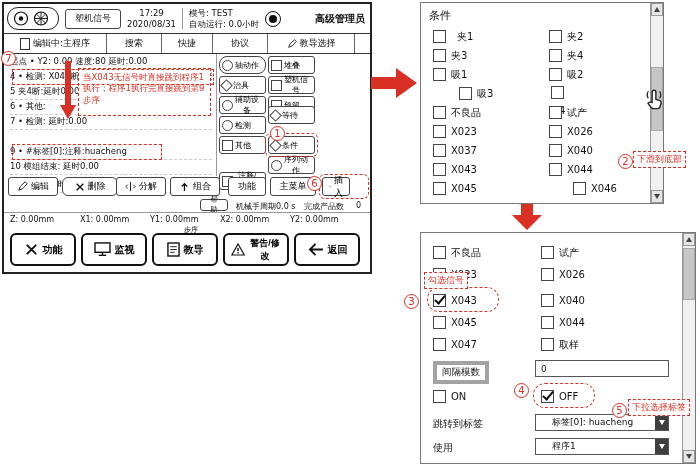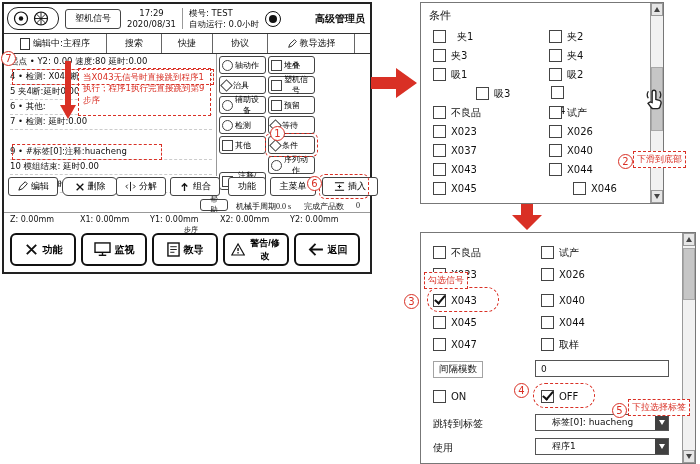--- a/index.html
+++ b/index.html
@@ -25,21 +25,21 @@
   .program{position:absolute;left:0;top:50px;width:212px;height:122px;border-right:1px solid #999;}
   .prow{position:absolute;left:6px;width:202px;height:15px;line-height:15px;font-size:8.5px;white-space:nowrap;overflow:hidden;border-bottom:1px dashed #ccc;}
   
   .abtn{position:absolute;width:47px;height:18px;border:1px solid #444;border-radius:3px;display:flex;align-items:center;gap:2px;font-size:8px;padding-left:2px;box-sizing:border-box;background:#fff;}
   .mi{width:9px;height:9px;border:1px solid #444;display:inline-block;flex:none;}
   .mi.r{border-radius:50%;}
   .mi.d{transform:rotate(45deg);width:7px;height:7px;}
   
   .tbtn{position:absolute;height:19px;border:1px solid #444;border-radius:3px;display:flex;align-items:center;justify-content:center;gap:3px;font-size:9px;background:#fff;box-sizing:border-box;}
   
-  .stext{position:absolute;font-size:8px;white-space:nowrap;font-family:Liberation Serif, serif;}
+  .stext{position:absolute;font-size:8px;white-space:nowrap;}
   .coords{position:absolute;left:0;top:208px;width:100%;border-top:1px solid #999;height:13px;}
   .cgrp{position:absolute;top:2px;font-size:8px;white-space:nowrap;}
   
   .bigbtn{position:absolute;top:229px;width:66px;height:33px;border:2px solid #111;border-radius:6px;display:flex;align-items:center;justify-content:center;gap:4px;font-size:10px;font-weight:bold;background:#fff;box-sizing:border-box;}
   
   .citem{position:absolute;display:flex;align-items:center;gap:5px;height:15px;font-size:10px;white-space:nowrap;}
   .cb{width:11px;height:11px;border:1px solid #444;background:#fff;display:inline-block;position:relative;flex:none;}
   .cb.checked::after{content:"";position:absolute;left:2.5px;top:-2px;width:4px;height:9px;border:solid #111;border-width:0 2px 2px 0;transform:rotate(40deg);}
   
   .sb{position:absolute;top:0;right:0;width:13px;height:100%;border-left:1px solid #999;background:#f1f1f1;box-sizing:border-box;}
@@ -117,21 +117,21 @@
       <div class="prow" style="top:0;">起点 • Y2: 0.00 速度:80 延时:0.00</div>
       <div class="prow" style="top:15px;">4 • 检测: X043断 子程序1 跳转到标签[1] 程序1:执行</div>
       <div class="prow" style="top:30px;">5 夹4断:延时0.00</div>
       <div class="prow" style="top:45px;">6 • 其他:</div>
       <div class="prow" style="top:60px;">7 • 检测: 延时:0.00</div>
       <div class="prow" style="top:75px;margin-top:48px;">8 锁模关: 延时0.00</div>
       <div class="prow" style="top:90px;">9 • #标签[0]:注释:huacheng</div>
       <div class="prow" style="top:105px;">10 模组结束: 延时0.00</div>
     </div>
 
-    <button class="abtn" style="left:215px;top:52px;">
+    <button class="abtn" style="left:215px;top:52px;border-radius:8px;">
         <span class="mi r"></span>
         <span>轴动作</span>
       </button>
     <button class="abtn" style="left:264px;top:52px;">
         <span class="mi"></span>
         <span>堆叠</span>
       </button>
     <button class="abtn" style="left:215px;top:72px;">
         <span class="mi d"></span>
         <span>治具</span>
@@ -145,21 +145,21 @@
         <span>辅助设备</span>
       </button>
     <button class="abtn" style="left:264px;top:92px;">
         <span class="mi"></span>
         <span>预留</span>
       </button>
     <button class="abtn" style="left:215px;top:112px;">
         <span class="mi r"></span>
         <span>检测</span>
       </button>
-    <button class="abtn" style="left:264px;top:112px;">
+    <button class="abtn" style="left:264px;top:102px;">
         <span class="mi d"></span>
         <span>等待</span>
       </button>
     <button class="abtn" style="left:215px;top:132px;">
         <span class="mi"></span>
         <span>其他</span>
       </button>
     <button class="abtn" style="left:264px;top:132px;">
         <span class="mi d"></span>
         <span>条件</span>
@@ -196,21 +196,21 @@
           <path d="M6 11V3M3 6l3-3 3 3" stroke="#111" fill="none" stroke-width="1.4"></path>
         </svg>
       <span>组合</span>
     </button>
     <button class="tbtn" style="left:224px;top:173px;width:38px;">
       <span>功能</span>
     </button>
     <button class="tbtn" style="left:266px;top:173px;width:46px;">
       <span>主菜单</span>
     </button>
-    <button class="tbtn" style="left:318px;top:173px;width:56px;">
+    <button class="tbtn" style="left:318px;top:173px;width:28px;">
       <svg width="11" height="11" viewBox="0 0 12 12">
           <path d="M1 2h10M1 10h10M6 4v4M4 6h4" stroke="#111" stroke-width="1.1" fill="none"></path>
         </svg>
       <span>插入</span>
     </button>
 
     <button class="btn" style="position:absolute;left:196px;top:195px;width:28px;height:12px;font-size:7.5px;">帮助</button>
     <span class="stext" style="left:232px;top:197px;">机械手周期0.0 s</span>
     <span class="stext" style="left:300px;top:197px;">完成产品数</span>
     <span class="stext" style="left:352px;top:197px;">0</span>
@@ -303,21 +303,21 @@
         <span>夹4</span>
       </label>
     <label class="citem" style="left:12px;top:64px;">
         <span class="cb"></span>
         <span>吸1</span>
       </label>
     <label class="citem" style="left:128px;top:64px;">
         <span class="cb"></span>
         <span>吸2</span>
       </label>
-    <label class="citem" style="left:21px;top:83px;padding-left:34px;">
+    <label class="citem" style="left:4px;top:83px;padding-left:34px;">
         <span class="cb"></span>
         <span>吸3</span>
       </label>
     <label class="citem" style="left:128px;top:83px;flex-direction:column;">
         <span class="cb"></span>
         <span>吸4</span>
       </label>
     <label class="citem" style="left:12px;top:102px;">
         <span class="cb"></span>
         <span>不良品</span>
@@ -414,21 +414,21 @@
       </label>
     <label class="citem" style="left:12px;top:104px;">
         <span class="cb"></span>
         <span>X047</span>
       </label>
     <label class="citem" style="left:120px;top:104px;">
         <span class="cb"></span>
         <span>取样</span>
       </label>
 
-    <div class="lbl" style="left:12px;top:128px;border:1px solid #a3a3a3;padding:1px 5px;font-size:9.5px;">间隔模数</div>
+    <div class="lbl" style="left:12px;top:128px;border:4px solid #a3a3a3;padding:1px 5px;font-size:9.5px;">间隔模数</div>
     <div class="field" style="left:114px;top:127px;width:134px;height:17px;">0</div>
 
     <label class="citem" style="left:12px;top:156px;">
         <span class="cb"></span>
         <span>ON</span>
       </label>
     <label class="citem" style="left:120px;top:156px;">
         <span class="cb checked"></span>
         <span>OFF</span>
       </label>

